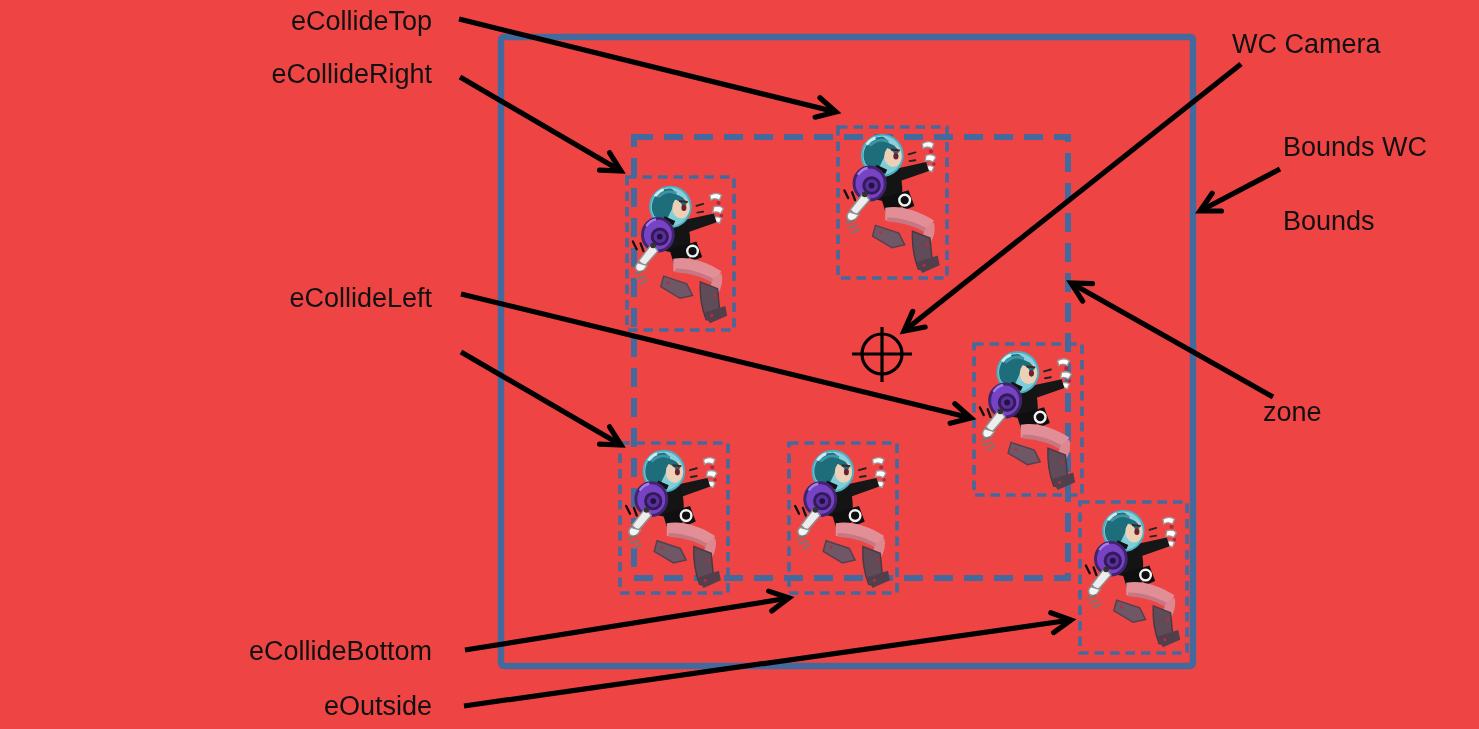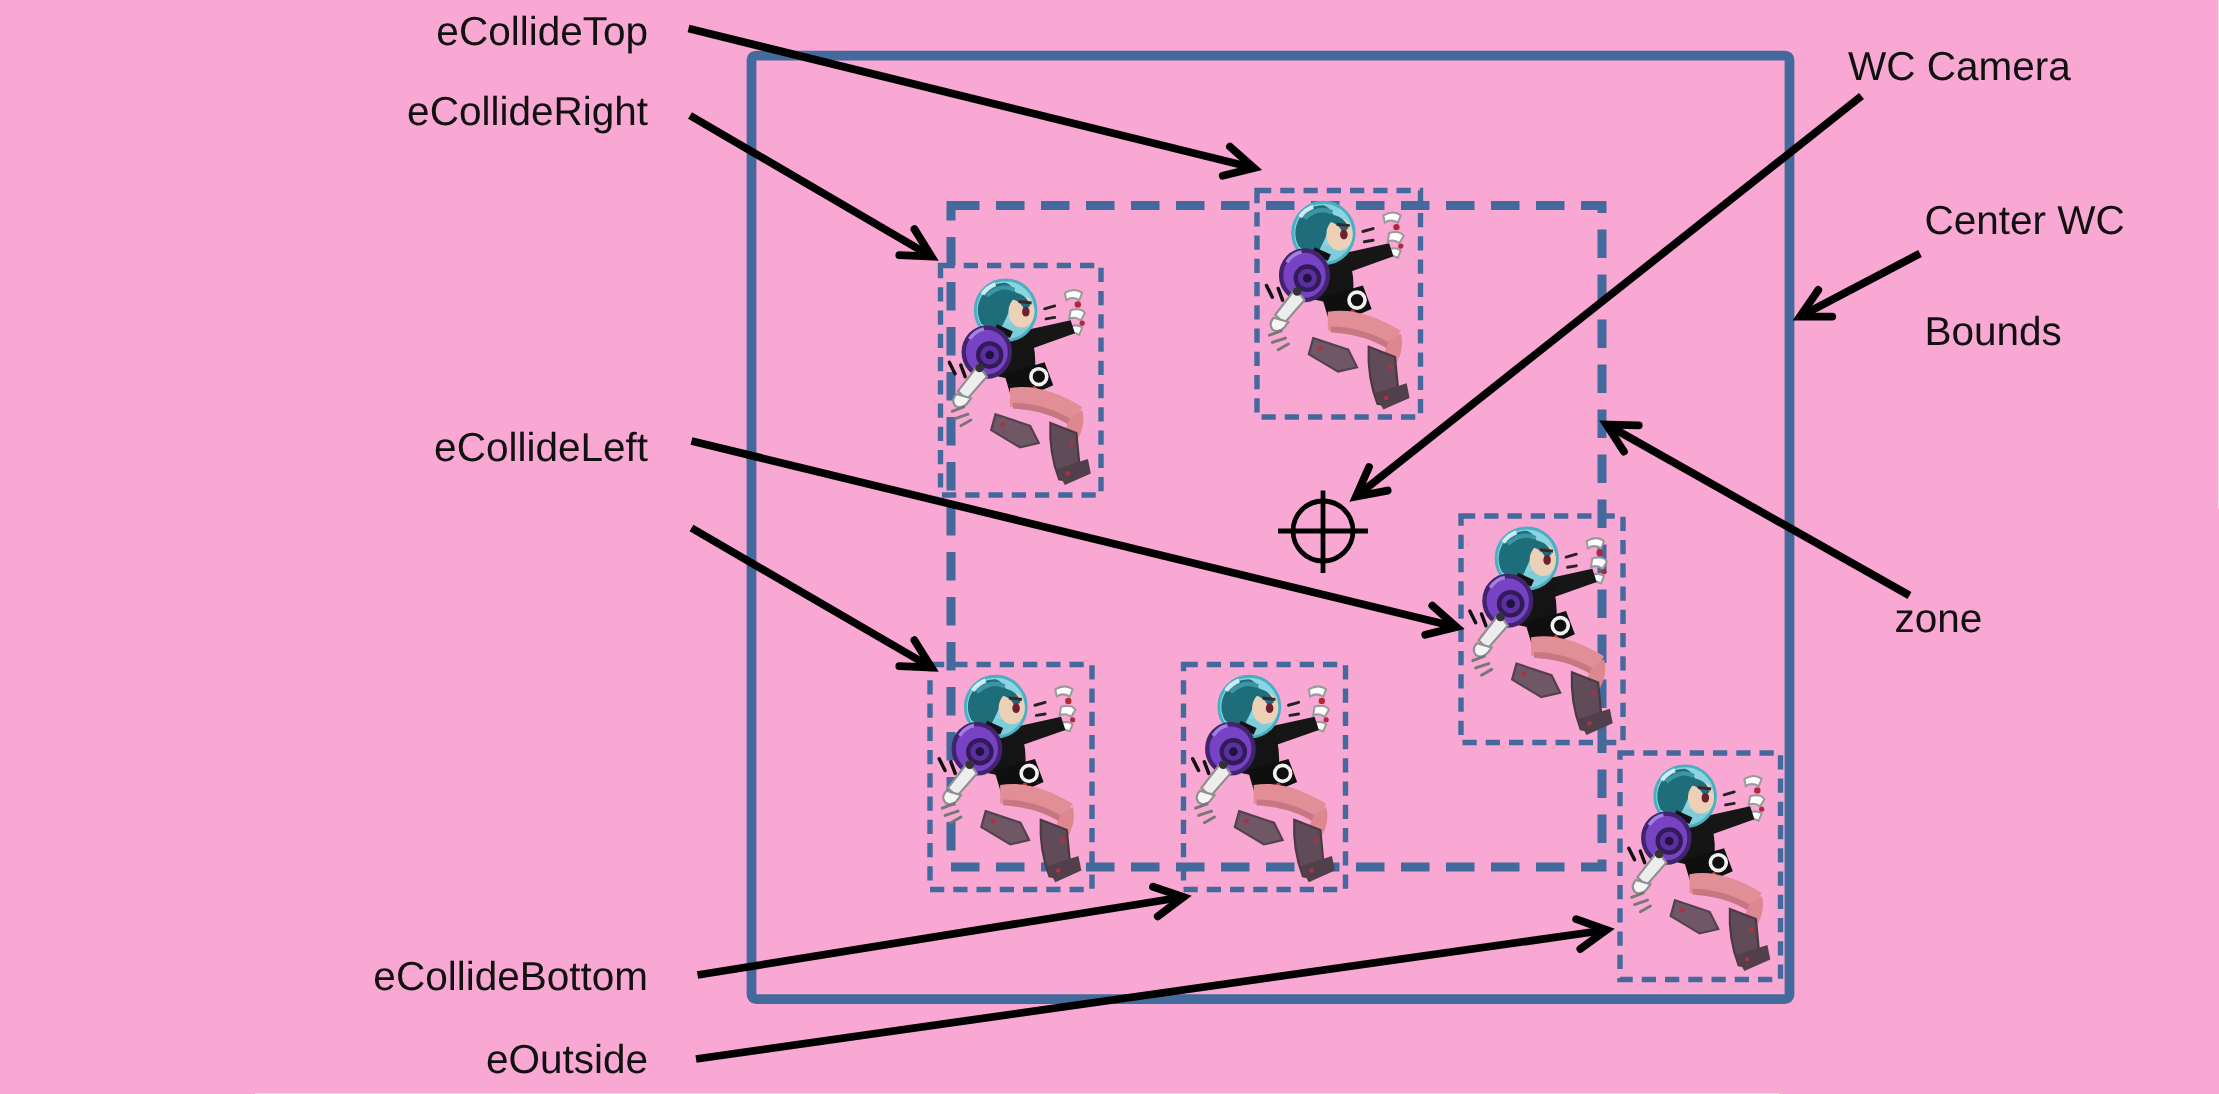--- a/index.html
+++ b/index.html
@@ -1,19 +1,19 @@
 <!DOCTYPE html>
 <html><head>
 <meta charset="utf-8">
 <style>
   html,body{margin:0;padding:0;background:#ffffff;}
   #canvas{
     position:relative;
     width:1479px;height:729px;
-    background:#f9a8d4;
+    background:#ef4444;
     font-family:"Liberation Sans", sans-serif;
     overflow:hidden;
   }
   #gfx{position:absolute;left:0;top:0;}
   .lbl{
     position:absolute;
     color:#111111;
     font-size:27px;
     line-height:32px;
     white-space:nowrap;
@@ -145,17 +145,17 @@
     </g>
   </svg>
 
   <div class="lbl left-col" style="right:1047px; top:5px;">eCollideTop</div>
   <div class="lbl left-col" style="right:1047px; top:58px;">eCollideRight</div>
   <div class="lbl left-col" style="right:1047px; top:282px;">eCollideLeft</div>
   <div class="lbl left-col" style="right:1047px; top:635px;">eCollideBottom</div>
   <div class="lbl left-col" style="right:1047px; top:690px;">eOutside</div>
 
   <div class="lbl right-col" style="left:1232px; top:28px;">WC Camera</div>
-  <div class="lbl right-col" style="left:1283px; top:131px;">Center WC</div>
+  <div class="lbl right-col" style="left:1283px; top:131px;">Bounds WC</div>
   <div class="lbl right-col" style="left:1283px; top:178px;margin-top:27px;">Bounds</div>
   <div class="lbl right-col" style="left:1263px; top:396px;">zone</div>
 
 </div>
 
 </body></html>

